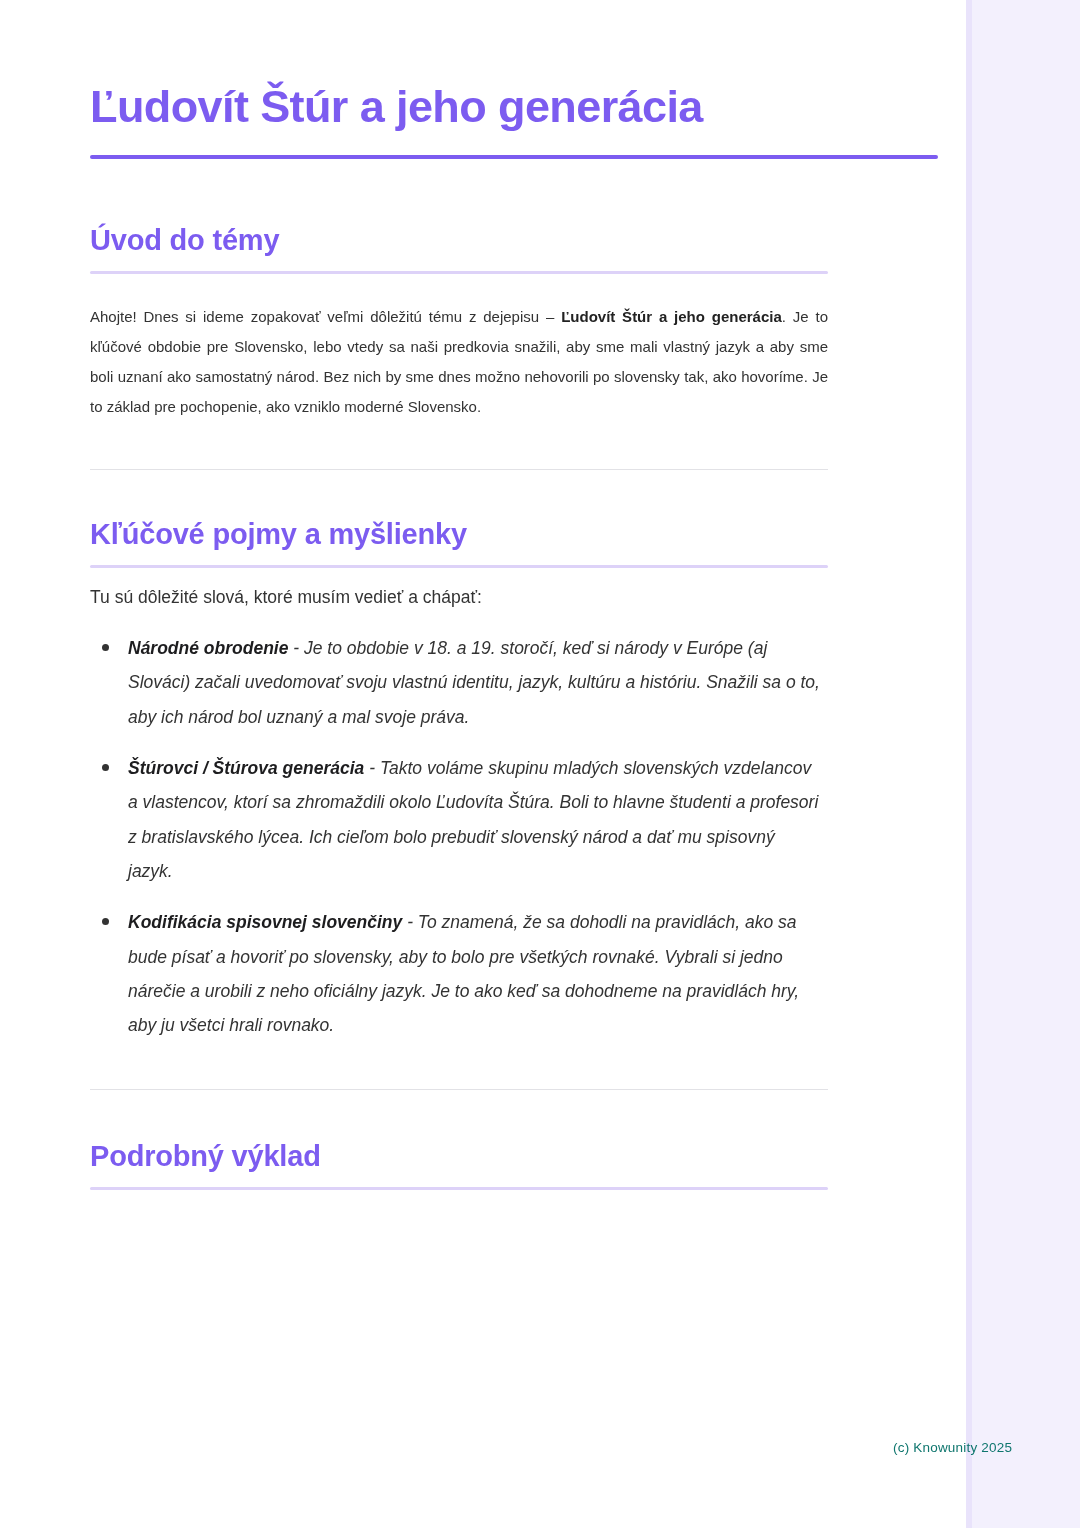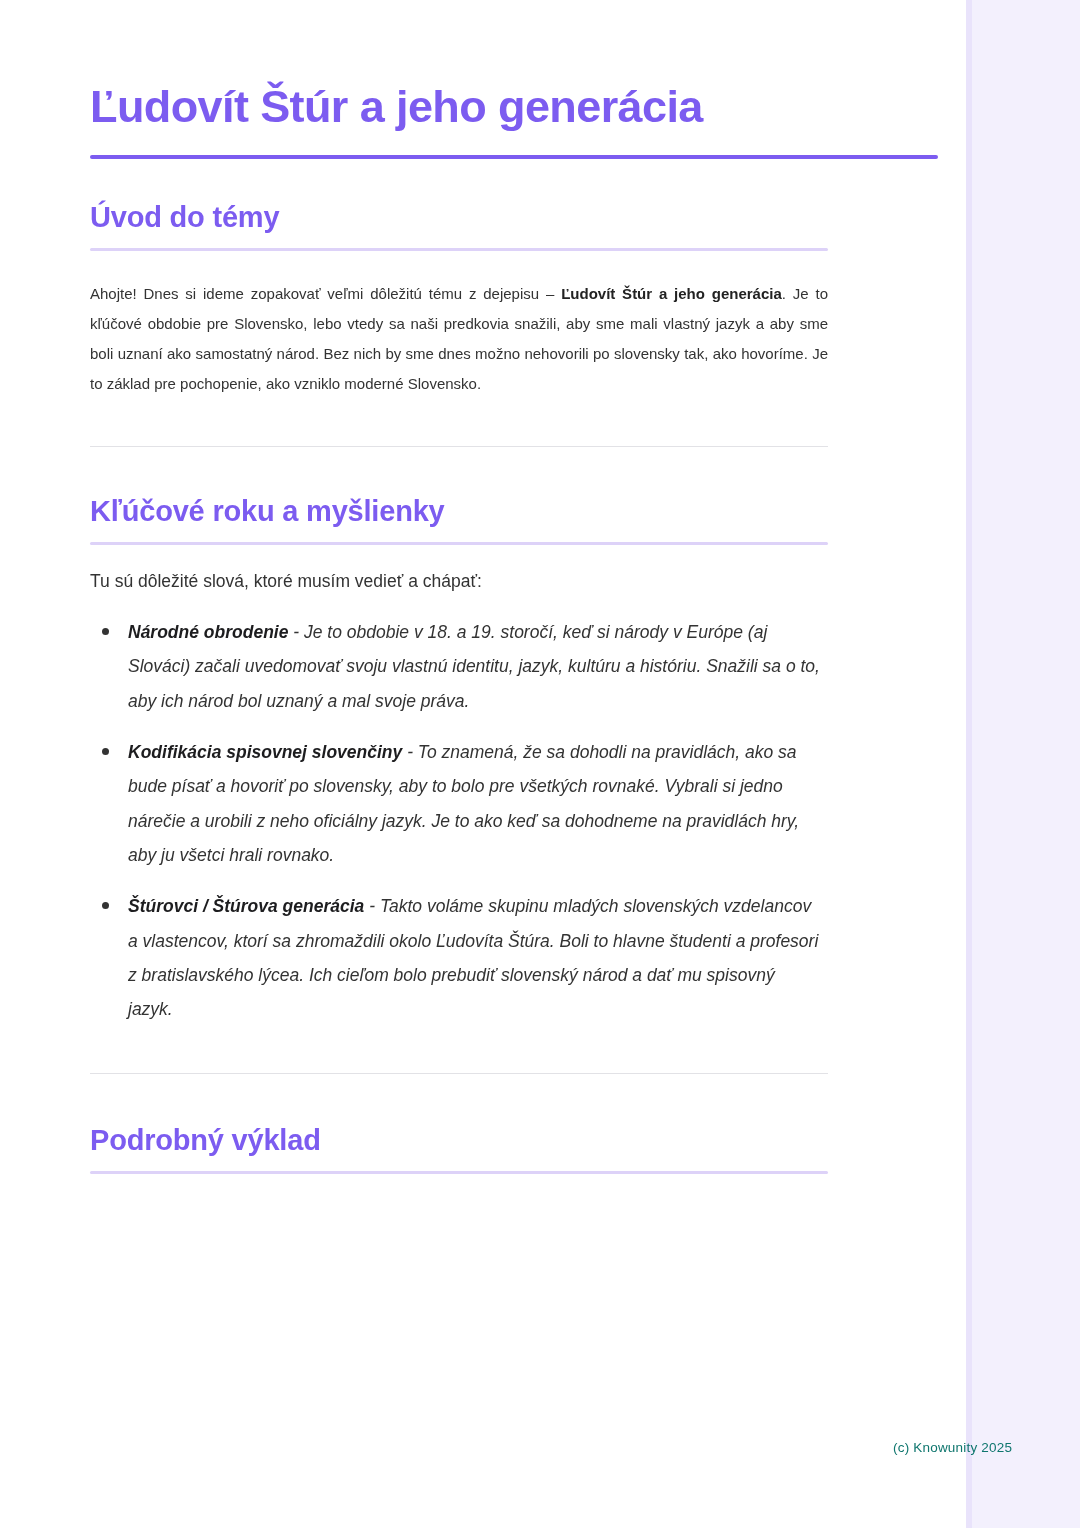--- a/index.html
+++ b/index.html
@@ -67,39 +67,39 @@
     color: #7c5cf0;
     letter-spacing: -0.2px;
   }
   .section-rule {
     margin-top: 14px;
     width: 738px;
     height: 3px;
     background: #ddd2f8;
     border-radius: 2px;
   }
-  .sec-intro { margin-top: 42px; }
+  .sec-intro { margin-top: 65px; }
   .para {
     margin-top: 28px;
     font-size: 15px;
     line-height: 2.0;
     color: #333333;
     text-align: justify;
     width: 738px;
   }
   .para b { font-weight: bold; color: #222; }
   .divider {
     margin-top: 47px;
     width: 738px;
     height: 1px;
     background: #e2e2e6;
   }
   .sec-keyterms { margin-top: 48px; }
   .lead {
-    margin-top: 22px;
+    margin-top: 15px;
     font-size: 17.5px;
     line-height: 1.7;
     color: #333333;
   }
   ul.bullets {
     margin: 18px 0 0 0;
     padding: 0;
     list-style: none;
     width: 730px;
   }
@@ -150,33 +150,33 @@
     <div class="sec-intro">
       <h2 class="section-title">Úvod do témy</h2>
       <div class="section-rule"></div>
       <p class="para">
         <span>Ahojte! Dnes si ideme zopakovať veľmi dôležitú tému z dejepisu – </span><b>Ľudovít Štúr a jeho generácia</b><span>. Je to kľúčové obdobie pre Slovensko, lebo vtedy sa naši predkovia snažili, aby sme mali vlastný jazyk a aby sme boli uznaní ako samostatný národ. Bez nich by sme dnes možno nehovorili po slovensky tak, ako hovoríme. Je to základ pre pochopenie, ako vzniklo moderné Slovensko.</span>
       </p>
       <div class="divider"></div>
     </div>
 
     <div class="sec-keyterms">
-      <h2 class="section-title">Kľúčové roku a myšlienky</h2>
+      <h2 class="section-title">Kľúčové pojmy a myšlienky</h2>
       <div class="section-rule"></div>
       <p class="lead">Tu sú dôležité slová, ktoré musím vedieť a chápať:</p>
 
       <ul class="bullets">
         <li>
           <b>Národné obrodenie</b><span> - Je to obdobie v 18. a 19. storočí, keď si národy v Európe (aj Slováci) začali uvedomovať svoju vlastnú identitu, jazyk, kultúru a históriu. Snažili sa o to, aby ich národ bol uznaný a mal svoje práva.</span>
         </li>
         <li>
-          <b>Kodifikácia spisovnej slovenčiny</b><span> - To znamená, že sa dohodli na pravidlách, ako sa bude písať a hovoriť po slovensky, aby to bolo pre všetkých rovnaké. Vybrali si jedno nárečie a urobili z neho oficiálny jazyk. Je to ako keď sa dohodneme na pravidlách hry, aby ju všetci hrali rovnako.</span>
+          <b>Štúrovci / Štúrova generácia</b><span> - Takto voláme skupinu mladých slovenských vzdelancov a vlastencov, ktorí sa zhromaždili okolo Ľudovíta Štúra. Boli to hlavne študenti a profesori z bratislavského lýcea. Ich cieľom bolo prebudiť slovenský národ a dať mu spisovný jazyk.</span>
         </li>
         <li>
-          <b>Štúrovci / Štúrova generácia</b><span> - Takto voláme skupinu mladých slovenských vzdelancov a vlastencov, ktorí sa zhromaždili okolo Ľudovíta Štúra. Boli to hlavne študenti a profesori z bratislavského lýcea. Ich cieľom bolo prebudiť slovenský národ a dať mu spisovný jazyk.</span>
+          <b>Kodifikácia spisovnej slovenčiny</b><span> - To znamená, že sa dohodli na pravidlách, ako sa bude písať a hovoriť po slovensky, aby to bolo pre všetkých rovnaké. Vybrali si jedno nárečie a urobili z neho oficiálny jazyk. Je to ako keď sa dohodneme na pravidlách hry, aby ju všetci hrali rovnako.</span>
         </li>
       </ul>
 
       <div class="divider"></div>
     </div>
 
     <div class="sec-detail">
       <h2 class="section-title">Podrobný výklad</h2>
       <div class="section-rule"></div>
     </div>

